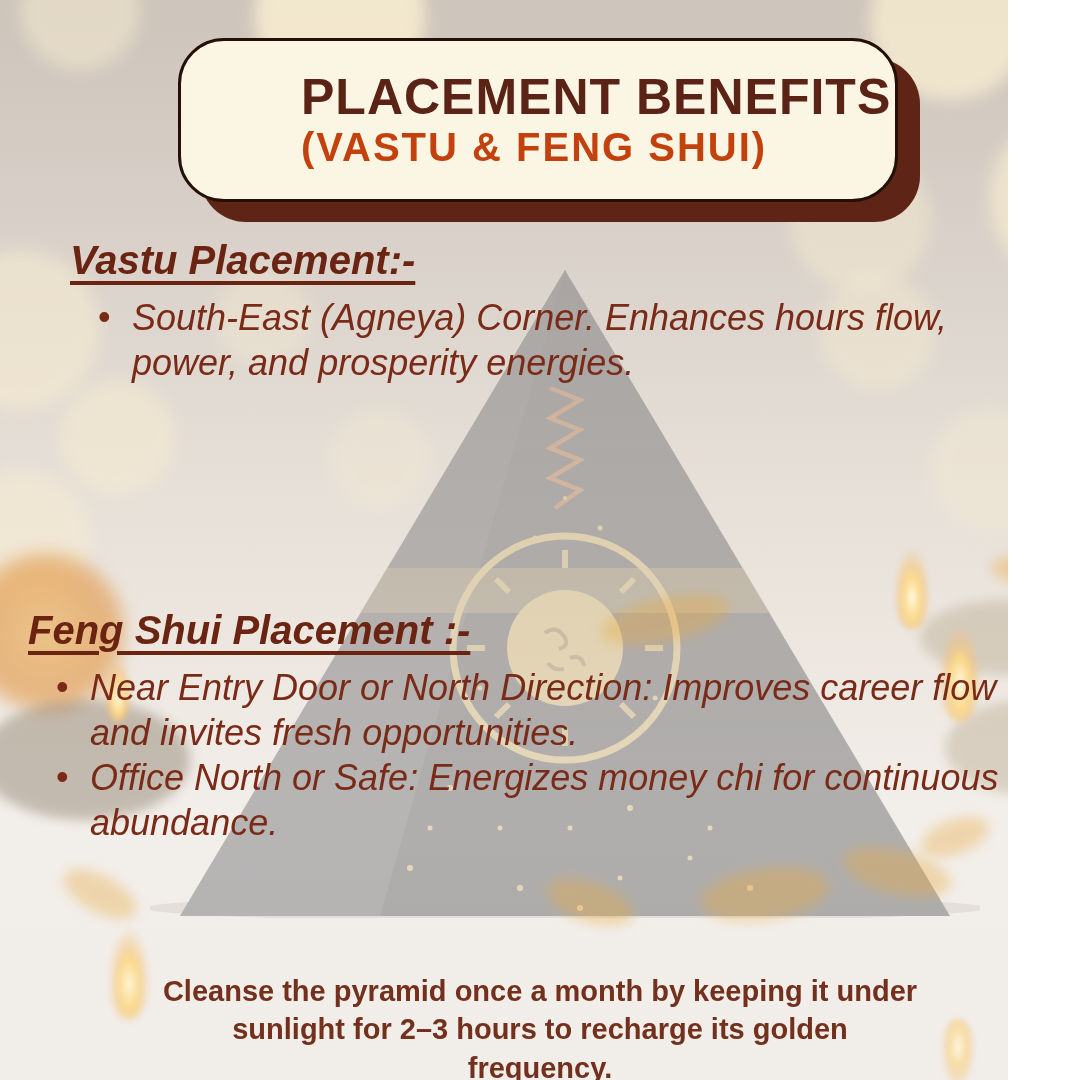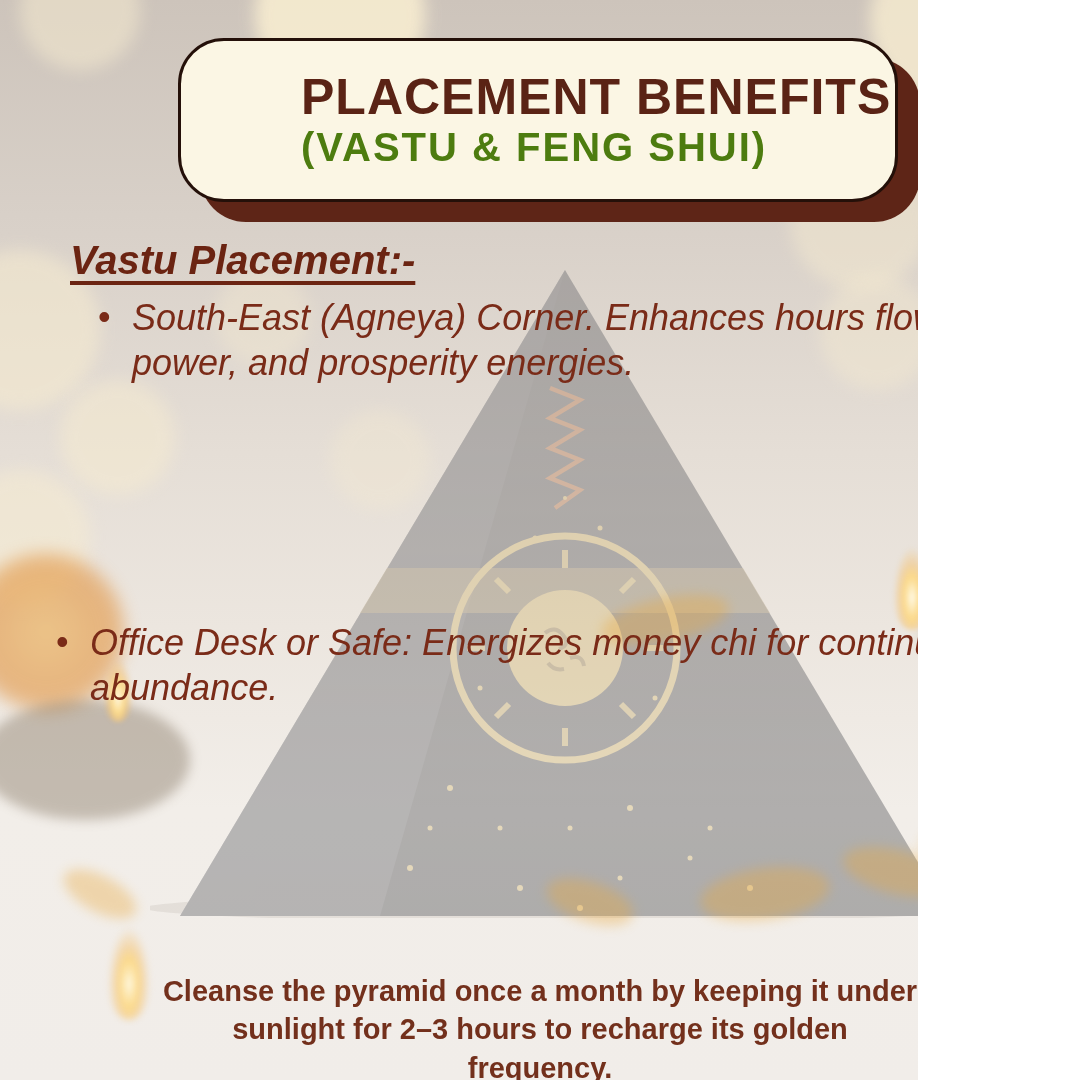--- a/index.html
+++ b/index.html
@@ -1,17 +1,17 @@
 <!DOCTYPE html>
 <html><head>
 <meta charset="utf-8">
 <style>
   html,body { margin:0; padding:0; }
   .canvas {
-    position:relative; width:918px; height:1080px; overflow:hidden;
+    position:relative; width:1008px; height:1080px; overflow:hidden;
     background:linear-gradient(180deg,#cdc4bb 0%, #d8d0c8 20%, #e5ded6 42%, #ece6df 58%, #f2eee9 75%, #f1ede9 100%);
     font-family:"Liberation Sans", sans-serif;
   }
   .bokeh { position:absolute; border-radius:50%; background:#f7ecd0; filter:blur(8px); z-index:1; }
   .pyramid { position:absolute; left:150px; top:268px; width:830px; height:650px; opacity:.30; z-index:1; }
   .flame { position:absolute; z-index:2; filter:blur(2px);
     background:radial-gradient(50% 60% at 50% 62%, #fffbe9 0%, #fbd98a 42%, rgba(244,196,120,.55) 65%, rgba(244,196,120,0) 100%);
     border-radius:50% 50% 50% 50% / 62% 62% 38% 38%; }
   .flame.flip { transform:rotate(180deg); opacity:.75; }
   .bowl { position:absolute; background:#a28f6d; opacity:.30; filter:blur(6px); border-radius:50%; z-index:2; }
@@ -19,21 +19,21 @@
   .petal { position:absolute; background:#e9a93f; opacity:.36; filter:blur(6px); border-radius:50%; z-index:2; }
   .marigold { position:absolute; left:-34px; top:552px; width:160px; height:160px; z-index:2;
     background:radial-gradient(circle,#eda842 0%, #e08a2e 55%, rgba(224,138,46,0) 100%);
     border-radius:50%; filter:blur(8px); opacity:.55; }
   .card {
     position:absolute; left:178px; top:38px; width:720px; height:164px; box-sizing:border-box;
     background:#fbf6e4; border:3px solid #241009; border-radius:46px;
     box-shadow:22px 20px 0 0 #5e2517; padding:30px 0 0 120px; z-index:6;
   }
   .card .t1 { font-size:50px; font-weight:800; letter-spacing:1px; color:#5a2315; line-height:1.06; }
-  .card .t2 { font-size:40px; font-weight:600; letter-spacing:2px; color:#4d7c0f; line-height:1.18; }
+  .card .t2 { font-size:40px; font-weight:600; letter-spacing:2px; color:#c2410c; line-height:1.18; }
   .section { position:absolute; left:28px; z-index:5; }
   #sec-vastu { top:238px;margin-left:42px; }
   #sec-feng  { top:608px; }
   .sec-head { font-size:40px; font-weight:800; font-style:italic; color:#6b2412;
     text-decoration:underline; text-decoration-thickness:3.5px; text-underline-offset:7px; }
   .bullets { margin:12px 0 0 0; padding:0 0 0 62px; list-style:none; width:965px; }
   .bullets li { position:relative; font-size:36px; font-style:italic; color:#7a2b18;
     line-height:1.25; white-space:pre-line; }
   .bullets li::before { content:"•"; position:absolute; left:-34px; top:-1px; font-style:normal; }
   .footer-note { position:absolute; left:160px; top:972px; width:760px; text-align:center;
@@ -131,21 +131,24 @@
 
   <div class="section" id="sec-vastu">
     <span class="sec-head">Vastu Placement:-</span>
     <ul class="bullets">
       <li>South-East (Agneya) Corner. Enhances hours flow,
 power, and prosperity energies.</li>
     </ul>
   </div>
 
   <div class="section" id="sec-feng">
+    <span class="sec-head">Feng Shui Placement :-</span>
     <ul class="bullets">
-      <li>Office Desk or Safe: Energizes money chi for continuous
+      <li>Near Entry Door or North Direction: Improves career flow
+and invites fresh opportunities.</li>
+      <li>Office North or Safe: Energizes money chi for continuous
 abundance.</li>
     </ul>
   </div>
 
   <div class="footer-note">Cleanse the pyramid once a month by keeping it under sunlight for 2–3 hours to recharge its golden frequency.</div>
 
 </div>
 
 </body></html>

